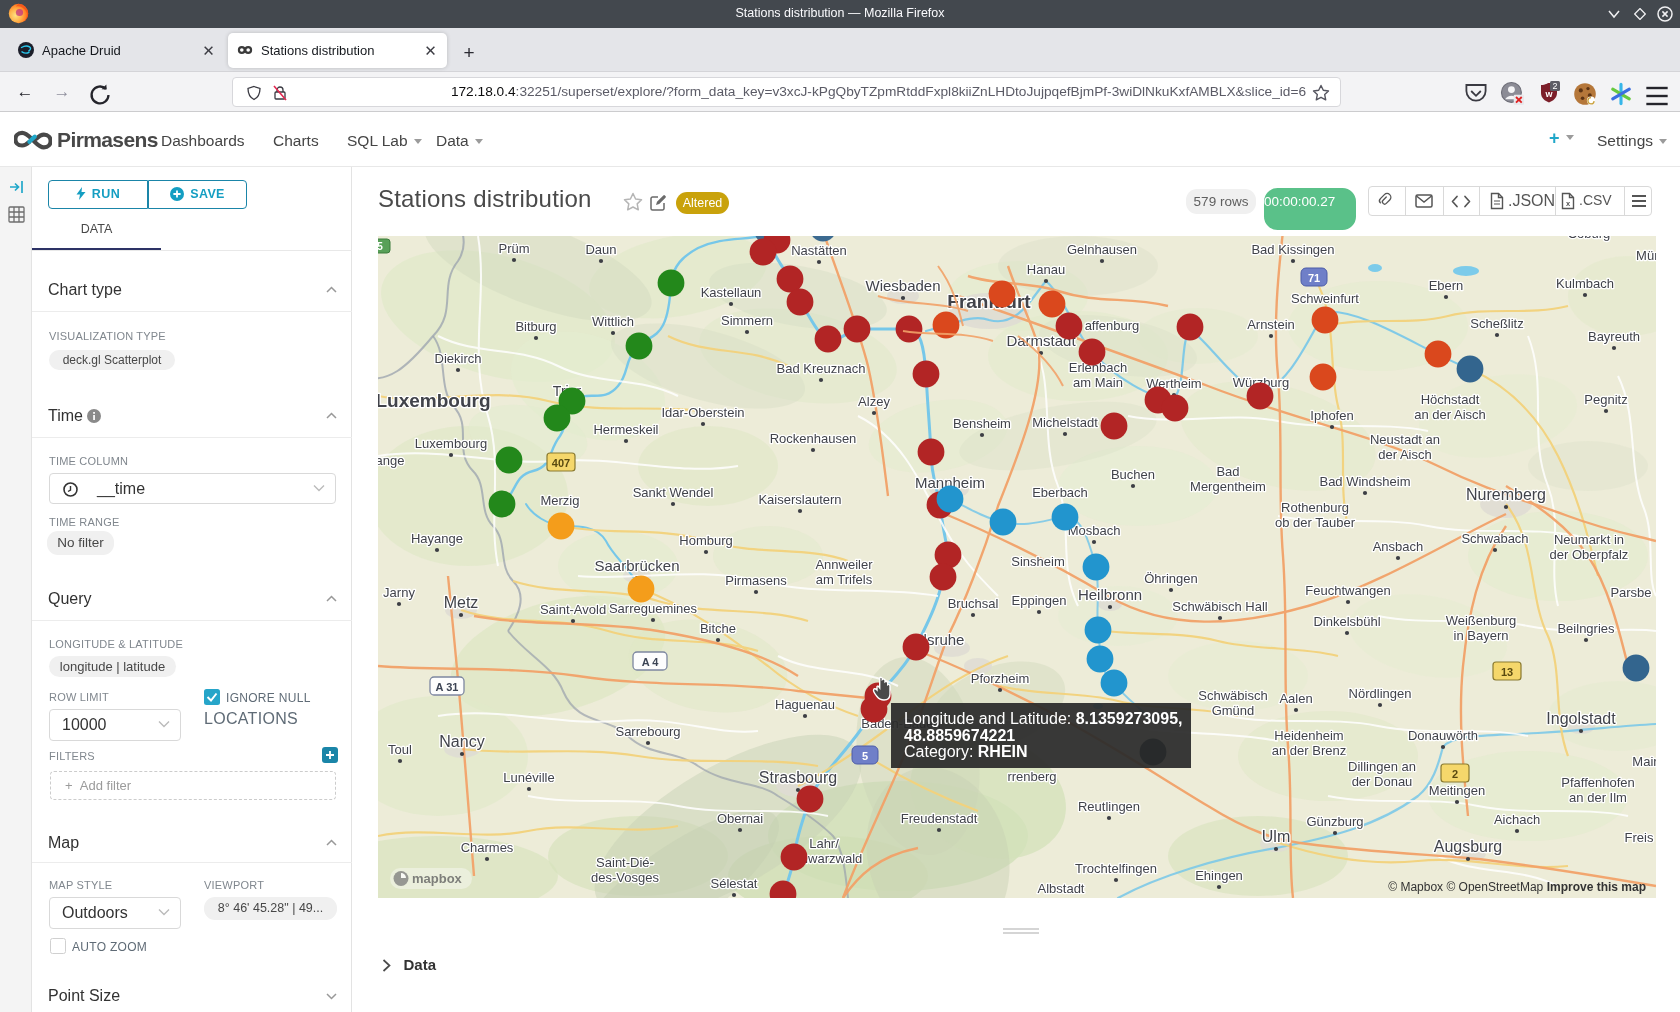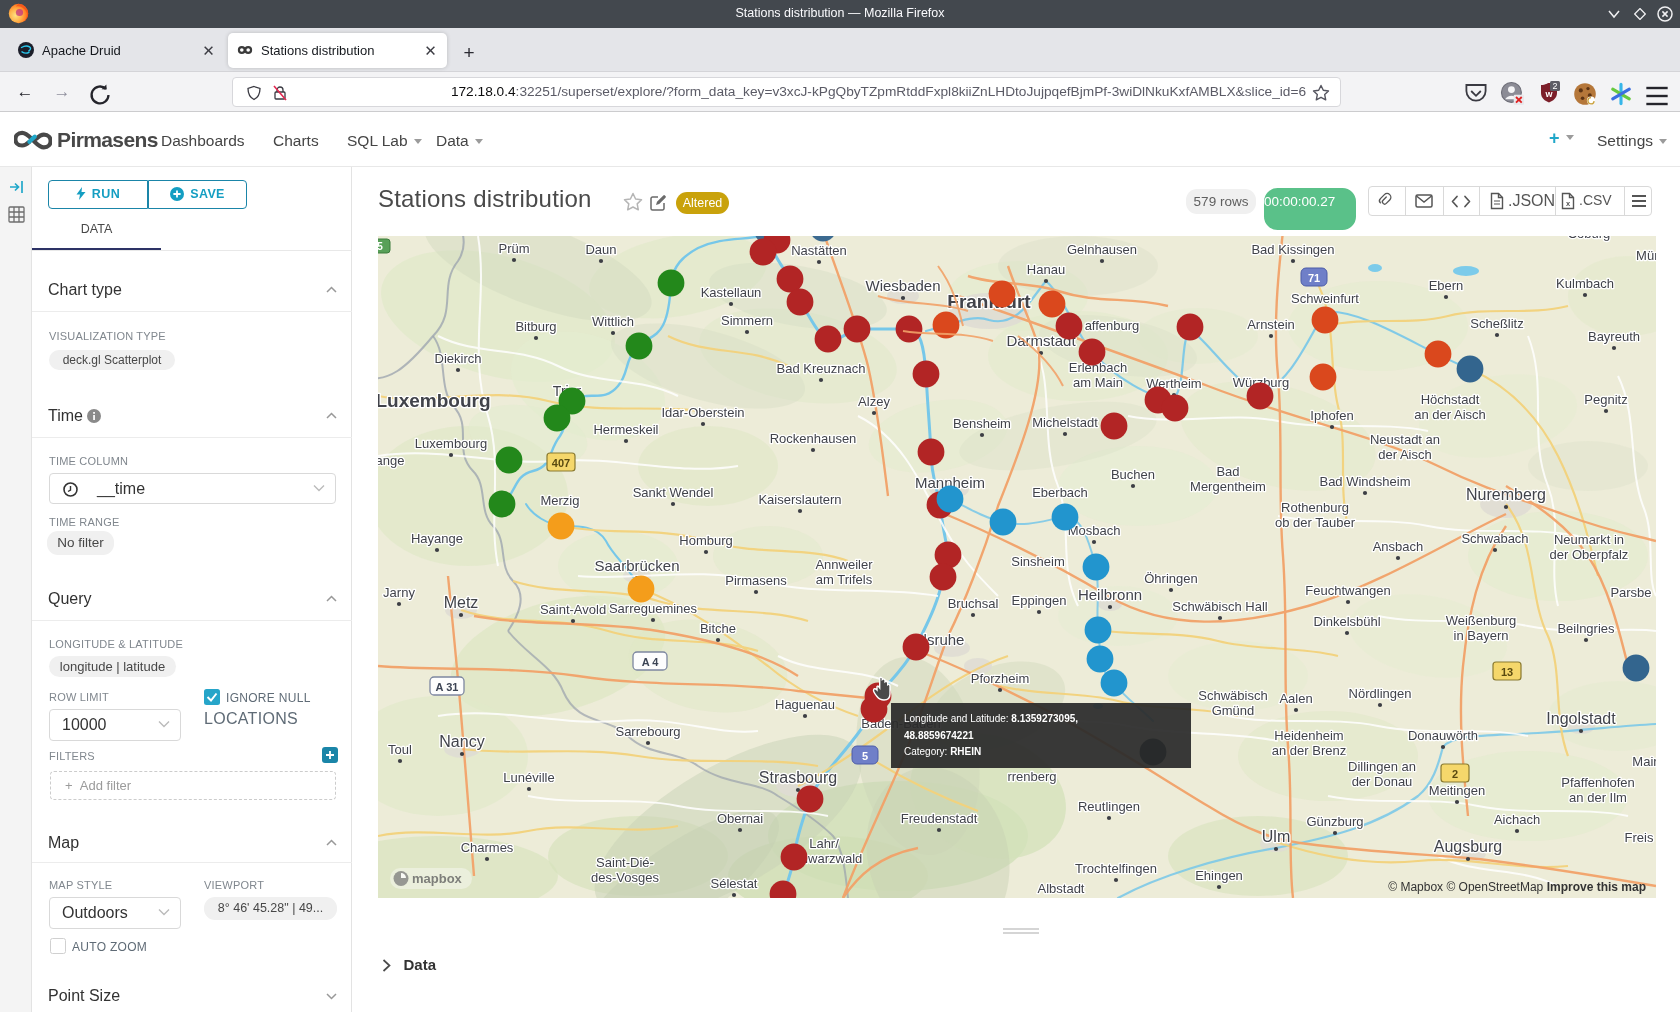--- a/index.html
+++ b/index.html
@@ -41,21 +41,21 @@
 .chev { position:absolute; width:10px; height:10px; }
 .chev svg { display:block; }
 .divider { position:absolute; left:0; width:320px; height:1px; background:#ececec; }
 .slabel { position:absolute; font-size:11px; color:#80878e; letter-spacing:0.2px; }
 .pill { position:absolute; background:#f0f0f0; border-radius:11px; color:#474747; text-align:center; }
 .selbox { position:absolute; background:#fff; border:1px solid #d9d9d9; border-radius:4px; }
 .selbox .stext { position:absolute; top:6px; font-size:16px; color:#333; }
 .selbox .scaret { position:absolute; right:10px; top:10px; }
 
 #mapwrap { position:absolute; left:25px; top:69px; width:1278px; height:662px; overflow:hidden; }
-#tooltip { position:absolute; left:538px; top:536px; width:300px; height:65px; background:rgba(42,42,42,0.93); color:#fff; font-size:10px; padding:8px 0 0 13px; line-height:16.5px; }
+#tooltip { position:absolute; left:538px; top:536px; width:300px; height:65px; background:rgba(42,42,42,0.93); color:#fff; font-size:16px; padding:8px 0 0 13px; line-height:16.5px; }
 </style>
 </head>
 <body>
 <div id="win">
 
   <div id="titlebar">
     <div class="ttl">Stations distribution — Mozilla Firefox</div>
     <svg style="position:absolute;left:8px;top:3px" width="21" height="21" viewBox="0 0 21 21">
         <defs>
           <radialGradient id="fxg" cx="35%" cy="60%" r="70%">

